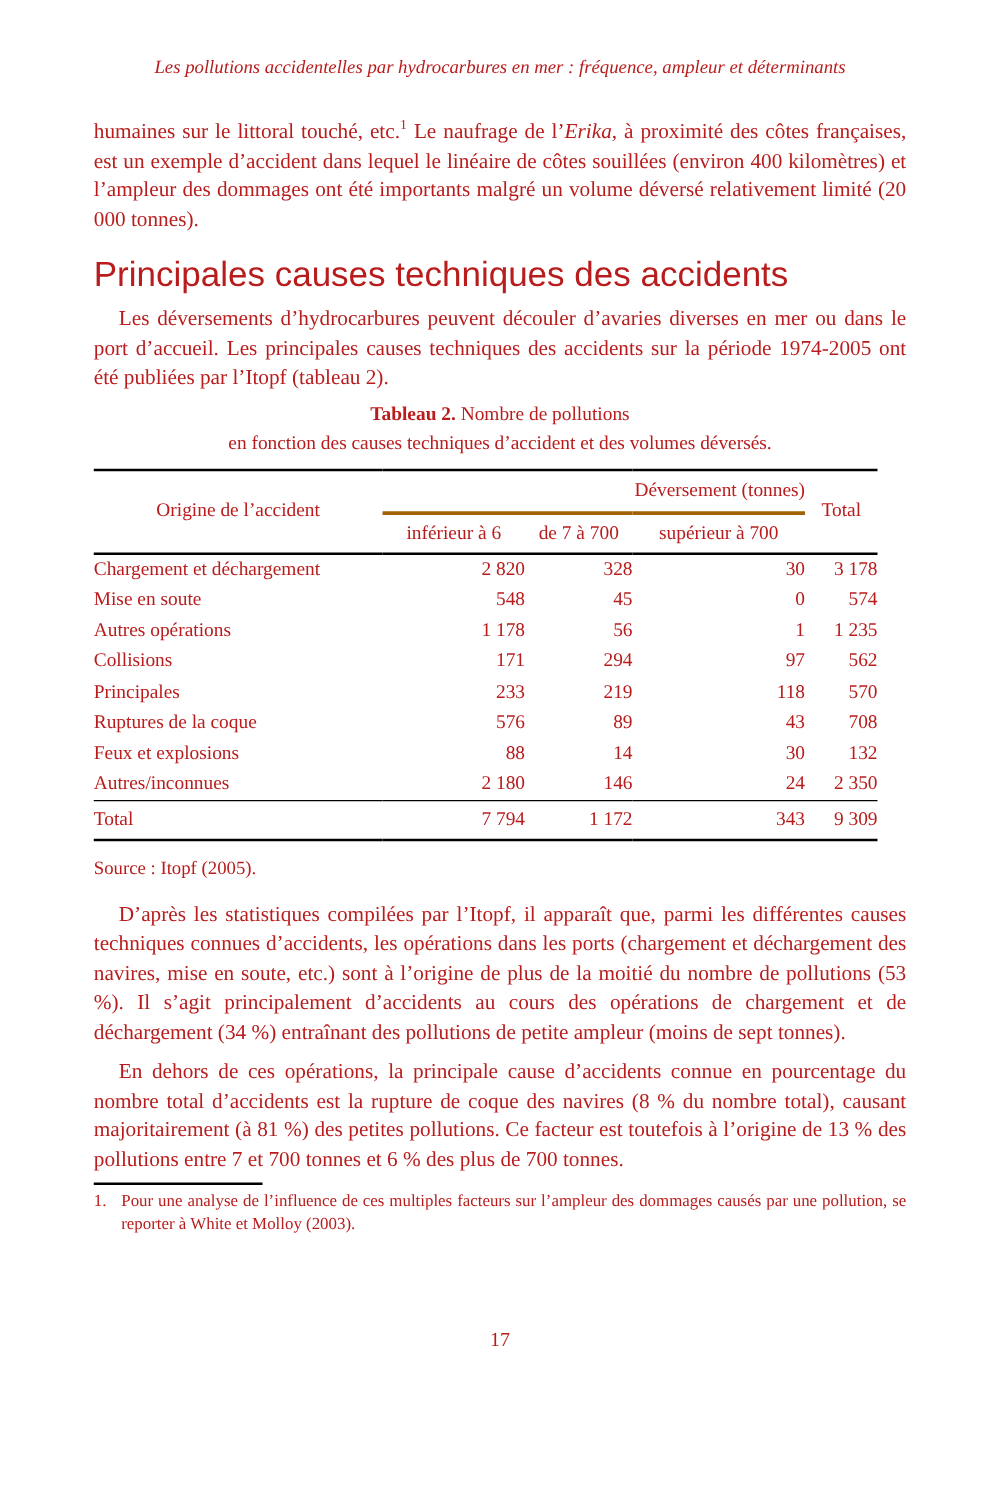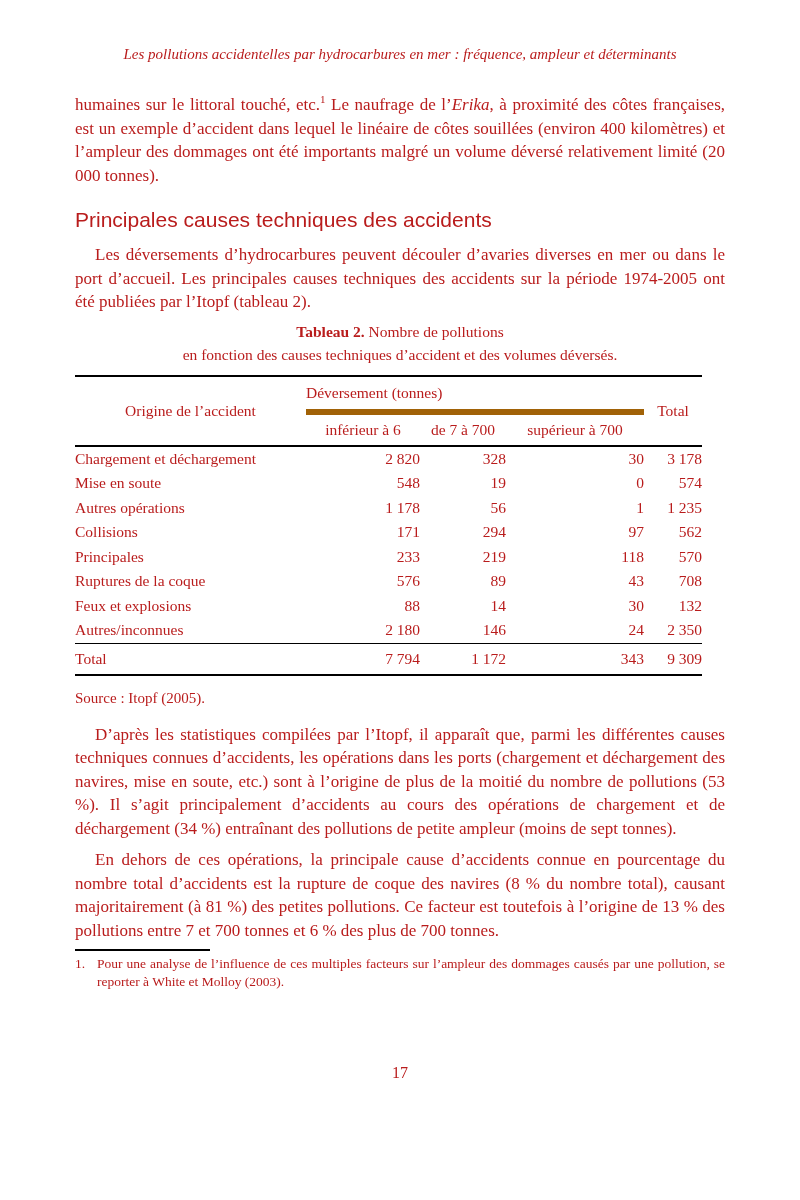--- a/index.html
+++ b/index.html
@@ -29,21 +29,21 @@
     text-align: justify;
     margin: 0;
   }
   .body-text.indent { text-indent: 20px; }
   .para-gap { margin-top: 8px; }
   sup.fnref { font-size: 11px; line-height: 0; vertical-align: super; }
   em.ship { font-style: italic; }
   h2.section-heading {
     font-family: "Liberation Sans", "DejaVu Sans", sans-serif;
     font-weight: normal;
-    font-size: 21px;
+    font-size: 28px;
     line-height: 26px;
     margin: 20px 0 10px 0;
   }
   .caption {
     font-size: 15.5px;
     line-height: 23px;
     text-align: center;
     margin: 6px 0 9px 0;
   }
   .caption .cap-label { font-weight: bold; }
@@ -56,23 +56,23 @@
     table-layout: fixed;
   }
   table.data-table th, table.data-table td {
     font-weight: normal;
     padding: 0;
     vertical-align: middle;
   }
   thead { border-bottom: 2px solid #000; }
   .th-origin { text-align: center; }
   .th-spanner {
-    text-align: left;
+    text-align: right;
     height: 32px;
-    border-bottom: 6px solid #a16207;
+    border-bottom: 3px solid #a16207;
   }
   .th-total { text-align: center; padding-right: 4px; }
   .th-sub { text-align: center; height: 30px; }
   tbody td { height: 24.5px; font-family: Liberation Serif, serif; }
   tfoot { border-top: 1.5px solid #000; }
   tfoot td { height: 30px; }
   .td-label { text-align: left; padding-left: 10px; }
   .td-n1 { text-align: right; padding-right: 45px; }
   .td-n2 { text-align: right; padding-right: 25px; }
   .td-n3 { text-align: right; padding-right: 59px; }
@@ -146,21 +146,21 @@
       <tr>
         <td class="td-label">Chargement et déchargement</td>
         <td class="td-n1">2 820</td>
         <td class="td-n2">328</td>
         <td class="td-n3">30</td>
         <td class="td-tot">3 178</td>
       </tr>
       <tr>
         <td class="td-label">Mise en soute</td>
         <td class="td-n1">548</td>
-        <td class="td-n2">19</td>
+        <td class="td-n2">45</td>
         <td class="td-n3">0</td>
         <td class="td-tot">574</td>
       </tr>
       <tr>
         <td class="td-label">Autres opérations</td>
         <td class="td-n1">1 178</td>
         <td class="td-n2">56</td>
         <td class="td-n3">1</td>
         <td class="td-tot">1 235</td>
       </tr>

